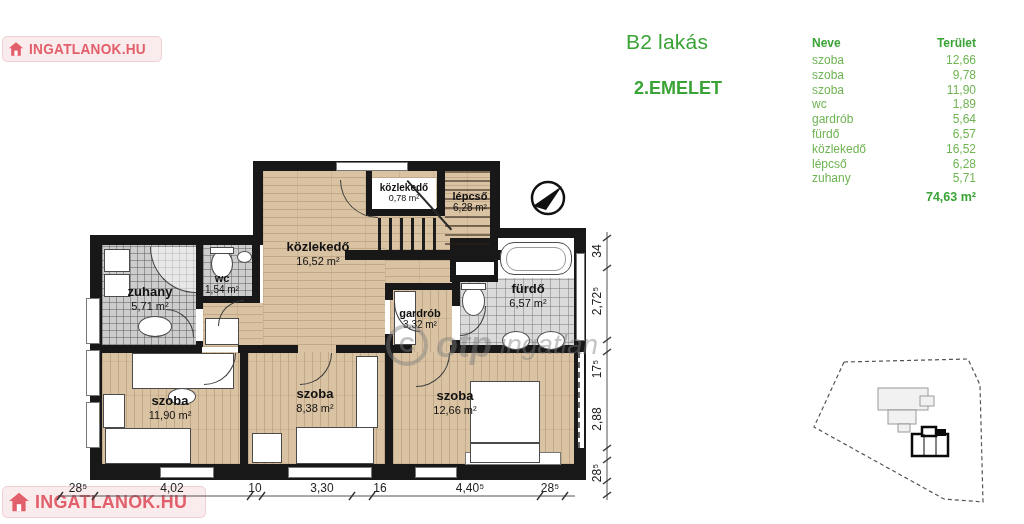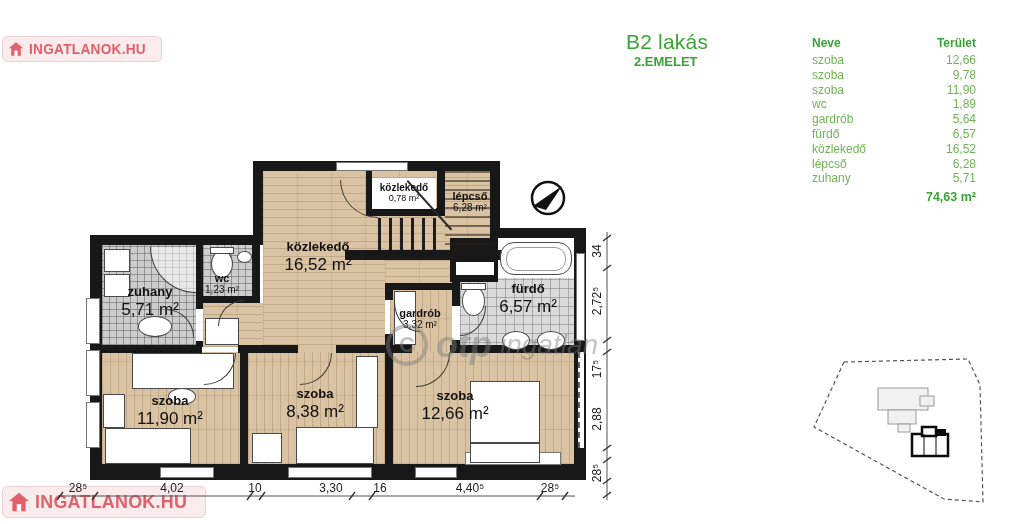--- a/index.html
+++ b/index.html
@@ -28,30 +28,30 @@
   .arc{position:absolute;box-sizing:border-box;}
   .arc-tl{border-top:1.5px solid #3c3c3c;border-left:1.5px solid #3c3c3c;border-top-left-radius:100%;}
   .arc-tr{border-top:1.5px solid #3c3c3c;border-right:1.5px solid #3c3c3c;border-top-right-radius:100%;}
   .arc-bl{border-bottom:1.5px solid #3c3c3c;border-left:1.5px solid #3c3c3c;border-bottom-left-radius:100%;}
   .arc-br{border-bottom:1.5px solid #3c3c3c;border-right:1.5px solid #3c3c3c;border-bottom-right-radius:100%;}
   .treads{position:absolute;background:repeating-linear-gradient(180deg, rgba(45,32,20,.55) 0 2px, transparent 2px 9px);}
   .rail{position:absolute;background:repeating-linear-gradient(90deg,#1d1d1d 0 3px, transparent 3px 11px);}
   
   .rlabel{position:absolute;text-align:center;line-height:1.12;z-index:20;}
   .rlabel .nm{font-size:13px;font-weight:bold;display:block;}
-  .rlabel .ar{font-size:17px;display:block;}
+  .rlabel .ar{font-size:11px;display:block;}
   .rlabel.sm .nm{font-size:11px;} .rlabel.sm .ar{font-size:10px;}
   .rlabel.xs .nm{font-size:10px;} .rlabel.xs .ar{font-size:9px;}
   
   .dim{position:absolute;width:50px;text-align:center;font-size:12px;color:#222;z-index:40;}
   .vdim{position:absolute;width:44px;height:14px;text-align:center;font-size:12px;color:#222;
         transform:rotate(-90deg);z-index:40;}
   
   .title{position:absolute;font-size:21px;font-weight:normal;letter-spacing:.2px;}
-  .subtitle{position:absolute;font-size:13px;font-weight:bold;}
+  .subtitle{position:absolute;font-size:18px;font-weight:bold;margin-top:24px;}
   .tbl{position:absolute;width:164px;font-size:12px;}
   .trow{display:flex;justify-content:space-between;line-height:14.8px;}
   .thead{display:flex;justify-content:space-between;font-weight:bold;line-height:15px;margin-bottom:2px;}
   .ttotal{text-align:right;font-weight:bold;font-size:12.5px;margin-top:4px;}
   
   .brandbox{position:absolute;display:flex;align-items:center;gap:5px;background:rgba(250,233,234,.92);
             border:1px solid #ecd2d5;border-radius:5px;padding:3px 8px 3px 5px;z-index:30;}
   .brandtxt{font-weight:bold;color:#e2606b;letter-spacing:.3px;transform:scaleX(.94);transform-origin:left;}
   .otp{position:absolute;display:flex;align-items:center;gap:8px;color:#7d7d7d;opacity:.45;z-index:25;
        font-style:italic;}
@@ -217,21 +217,21 @@
   <div class="rlabel sm" style="left:432px;top:190px;width:76px;">
     <span class="nm">lépcső</span>
     <span class="ar">6,28 m²</span>
   </div>
   <div class="rlabel" style="left:105px;top:285px;width:90px;">
     <span class="nm">zuhany</span>
     <span class="ar">5,71 m²</span>
   </div>
   <div class="rlabel sm" style="left:192px;top:272px;width:60px;">
     <span class="nm">wc</span>
-    <span class="ar">1,23 m²</span>
+    <span class="ar">1,54 m²</span>
   </div>
   <div class="rlabel" style="left:483px;top:282px;width:90px;">
     <span class="nm">fürdő</span>
     <span class="ar">6,57 m²</span>
   </div>
   <div class="rlabel sm" style="left:375px;top:307px;width:90px;">
     <span class="nm">gardrób</span>
     <span class="ar">3,32 m²</span>
   </div>
   <div class="rlabel" style="left:125px;top:394px;width:90px;">
@@ -261,21 +261,21 @@
         <line x1="209" y1="22" x2="215" y2="14"></line>
       <line x1="299" y1="22" x2="305" y2="14"></line>
         <line x1="319" y1="22" x2="325" y2="14"></line>
       <line x1="487" y1="22" x2="493" y2="14"></line>
         <line x1="512" y1="22" x2="518" y2="14"></line>
     </g>
   </svg>
   <div class="dim" style="left:53px;top:481px;">28⁵</div>
   <div class="dim" style="left:147px;top:481px;">4,02</div>
   <div class="dim" style="left:230px;top:481px;">10</div>
-  <div class="dim" style="left:306px;top:481px;text-align:center;">3,30</div>
+  <div class="dim" style="left:297px;top:481px;text-align:center;">3,30</div>
   <div class="dim" style="left:355px;top:481px;">16</div>
   <div class="dim" style="left:445px;top:481px;">4,40⁵</div>
   <div class="dim" style="left:525px;top:481px;">28⁵</div>
 
   <svg class="abs" style="left:596px;top:228px;z-index:35;" width="22" height="278" viewBox="0 0 22 278">
     <line x1="11" y1="4" x2="11" y2="272" stroke="#555" stroke-width="1"></line>
     <g stroke="#333" stroke-width="1.4">
       <line x1="7" y1="13" x2="15" y2="7"></line>
         <line x1="7" y1="43" x2="15" y2="37"></line>
       <line x1="7" y1="115" x2="15" y2="109"></line>

